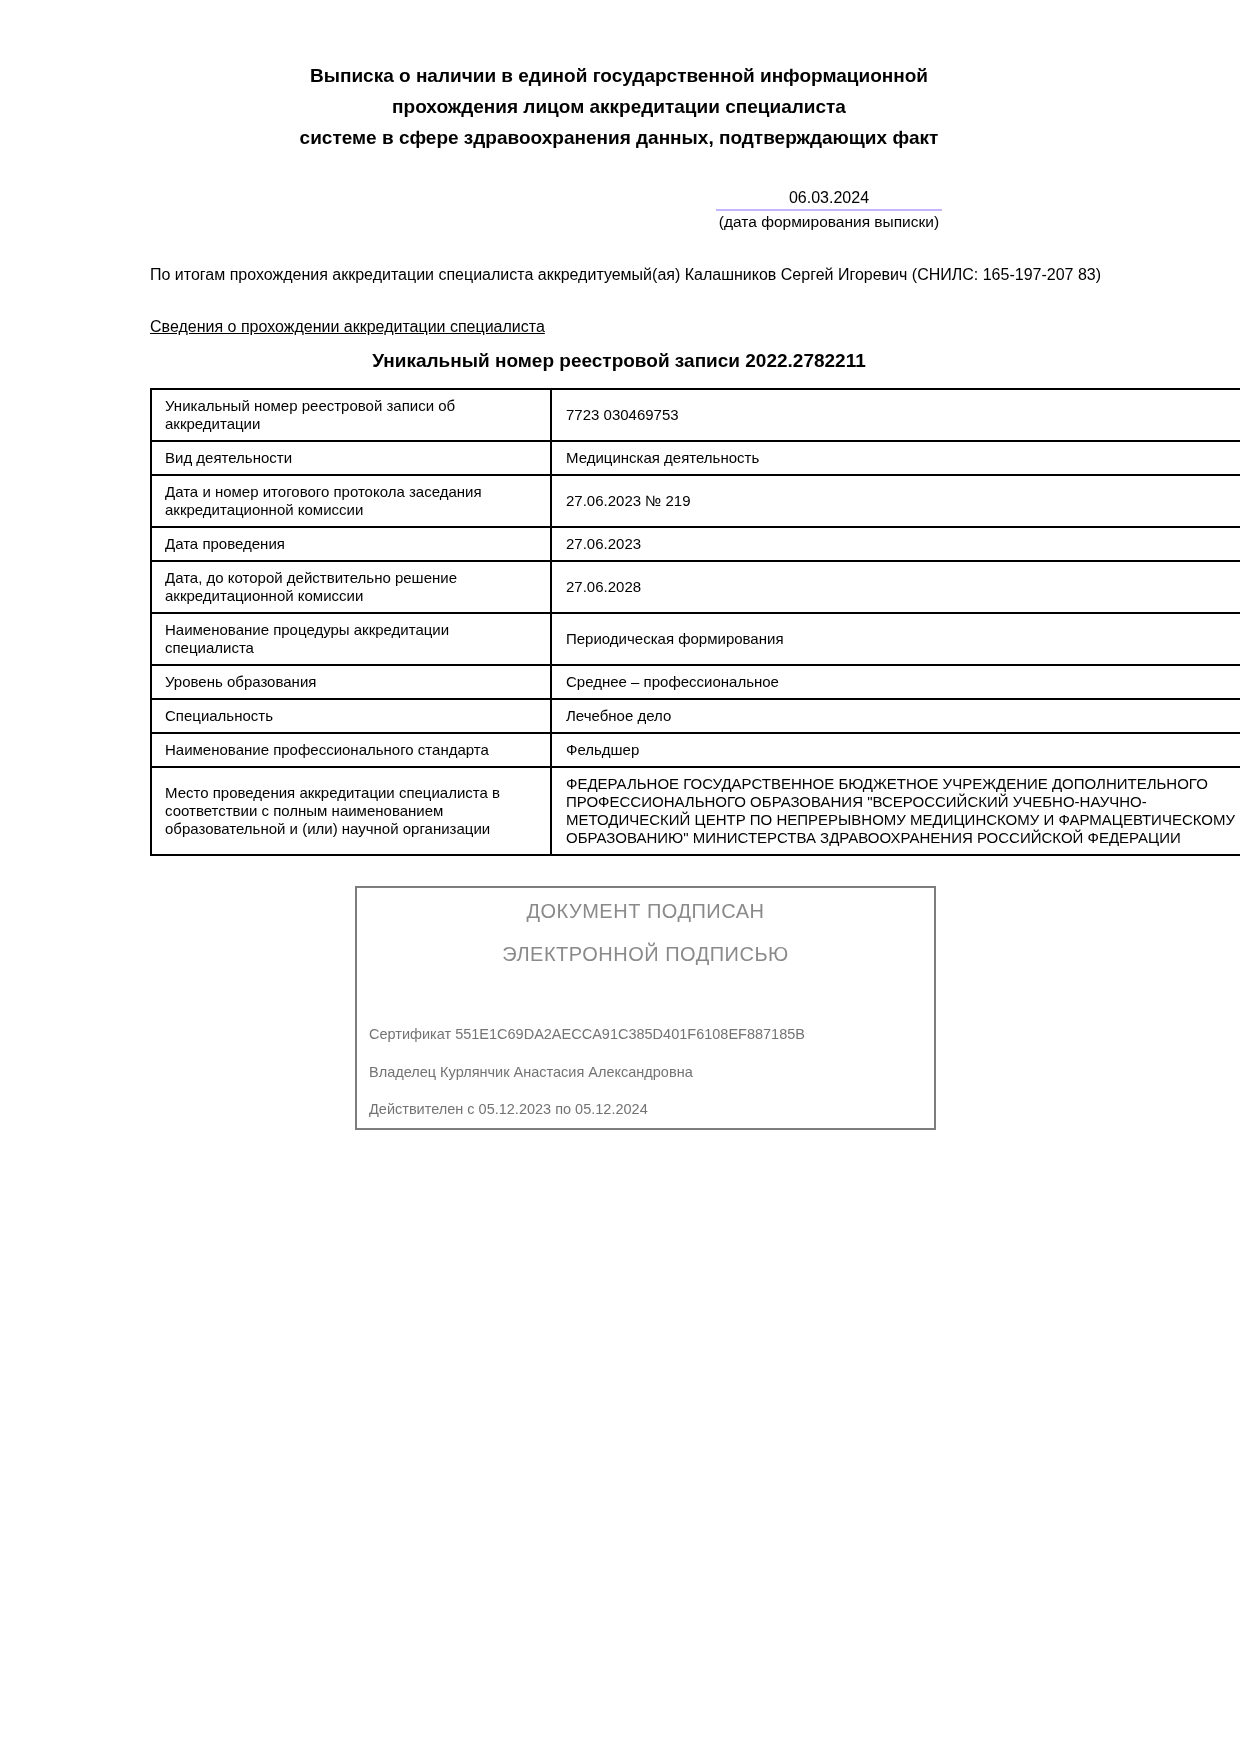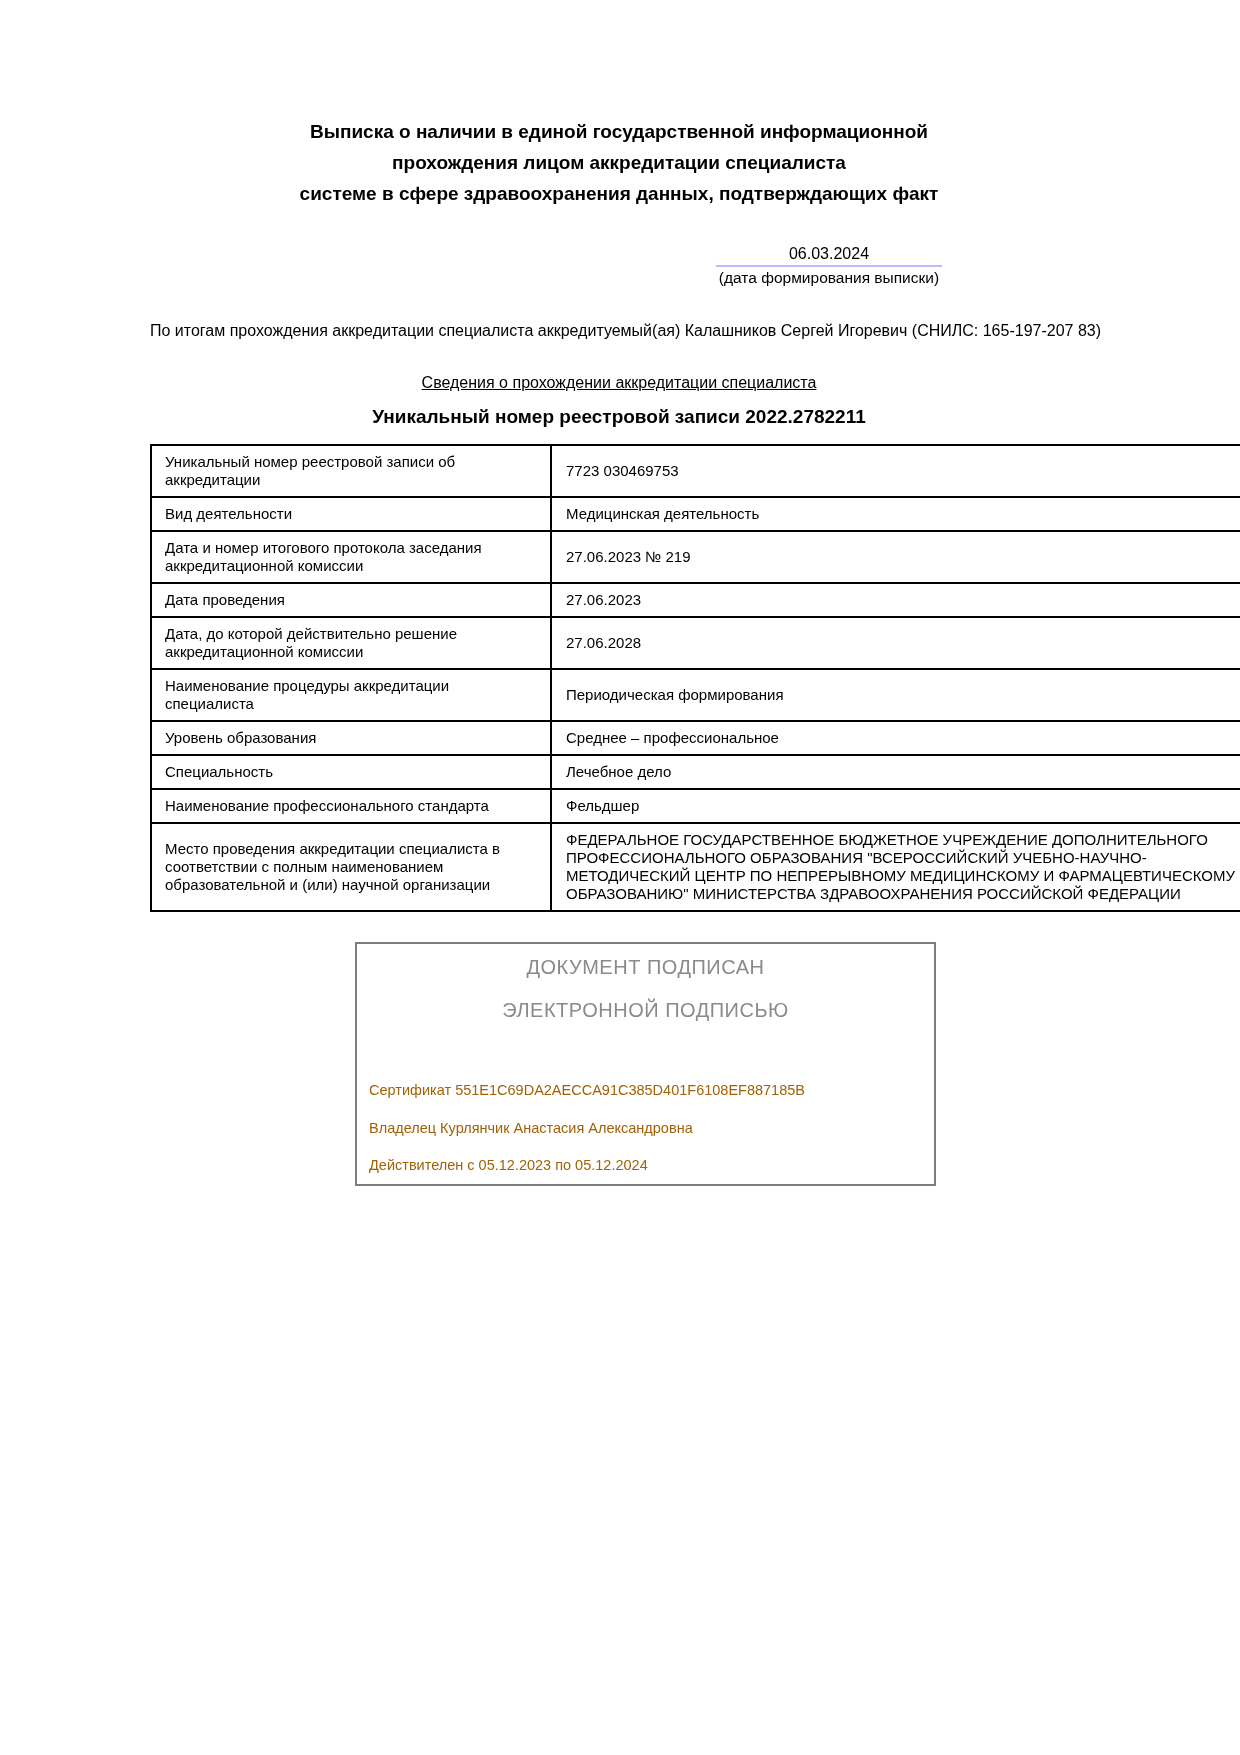--- a/index.html
+++ b/index.html
@@ -10,21 +10,21 @@
     color: #000000;
     font-family: "Liberation Sans", sans-serif;
     -webkit-font-smoothing: antialiased;
   }
   .content {
     width: 938px;
     margin-left: 150px;
   }
   .doc-title {
     margin: 0;
-    padding-top: 116px;
+    padding-top: 60px;
     font-size: 19px;
     line-height: 31px;
     font-weight: bold;
     text-align: center;
   }
   .doc-title span { display: block; white-space: nowrap; }
 
   .date-block {
     width: 226px;
     margin: 36px 146px 0 auto;
@@ -46,21 +46,21 @@
   .intro {
     margin-top: 32px;
     text-align: center;
     font-size: 16px;
     line-height: 23px;
   }
   .intro span { display: block; white-space: nowrap; }
 
   .section-heading {
     margin-top: 32px;
-    text-align: center;
+    text-align: left;
     font-size: 16px;
     font-weight: normal;
     text-decoration: underline;
   }
   .registry-heading {
     margin-top: 14px;
     text-align: center;
     font-size: 19px;
     font-weight: bold;
   }
@@ -102,21 +102,21 @@
     letter-spacing: 0.5px;
     white-space: nowrap;
   }
   .stamp-h1 { top: 12px; }
   .stamp-h2 { top: 55px; }
   .stamp-line {
     position: absolute;
     left: 12px;
     font-size: 14.5px;
     white-space: nowrap;
-    color: #a16207;
+    color: #737373;
   }
   .stamp-cert  { top: 138px; }
   .stamp-owner { top: 176px; }
   .stamp-valid { top: 213px; }
 </style>
 </head>
 <body>
 
 <div class="content">
 

